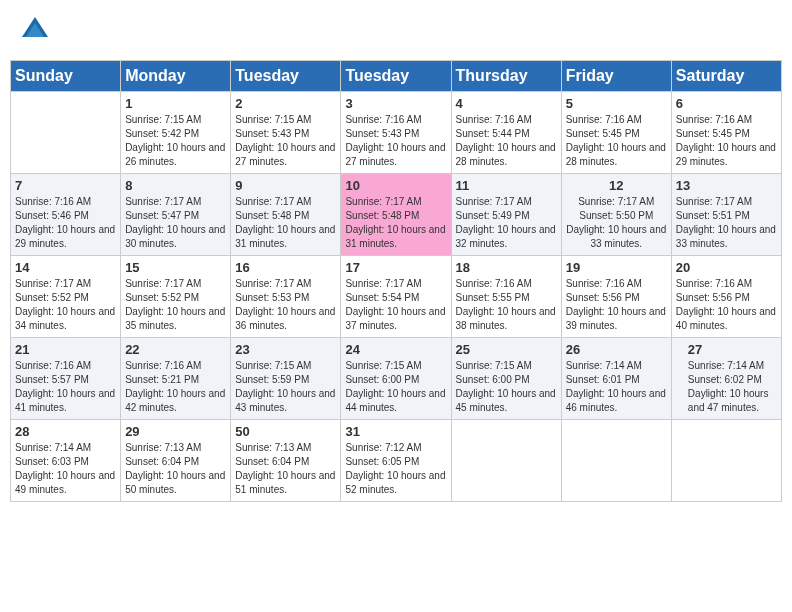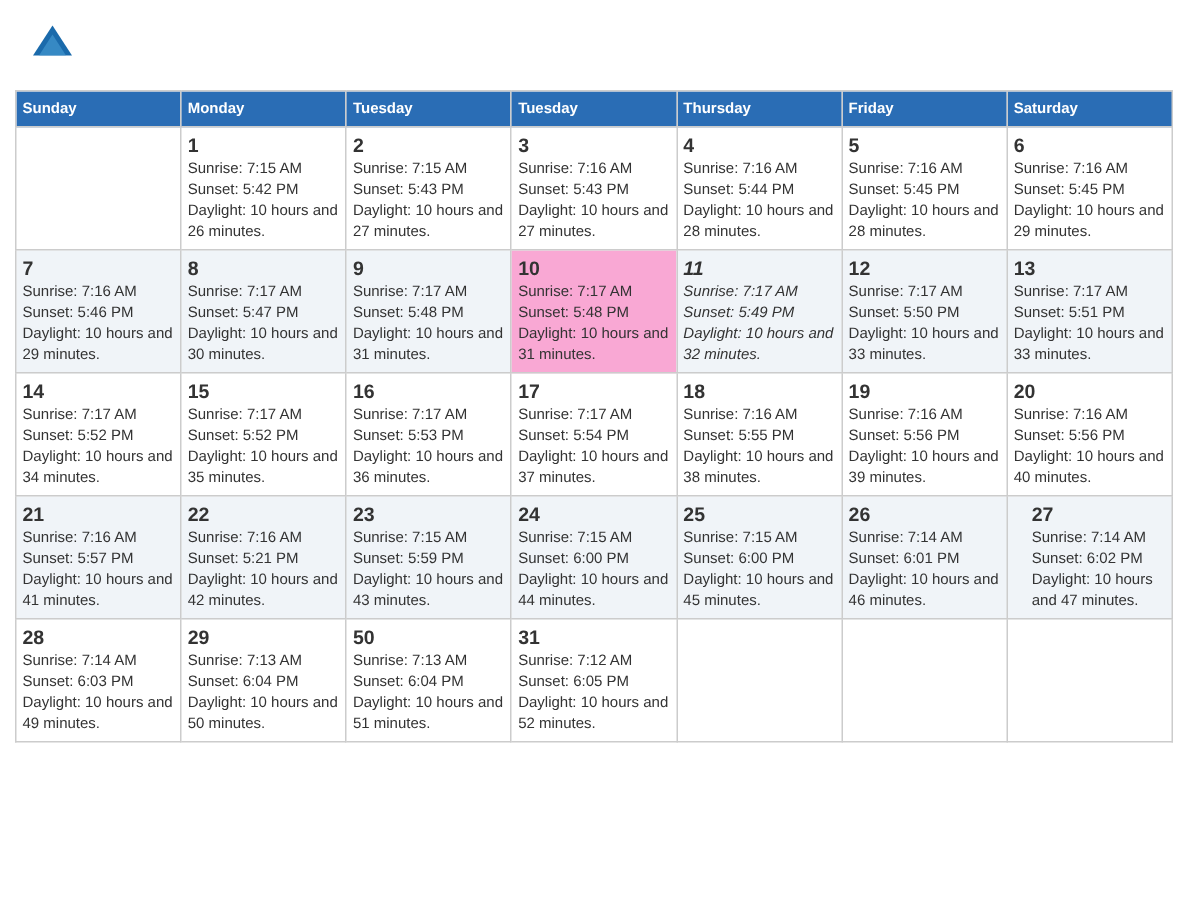--- a/index.html
+++ b/index.html
@@ -54,21 +54,21 @@
       color: #555;
     }
     .calendar {
       width: 100%;
       border-collapse: collapse;
     }
     .calendar th {
       background-color: #2a6db5;
       color: white;
       padding: 6px 4px;
-      font-size: 10px;
+      font-size: 16px;
       text-align: left;
       border: 1px solid #ccc;
     }
     .calendar td {
       vertical-align: top;
       border: 1px solid #ccc;
       padding: 4px;
       width: 14.28%;
       min-height: 80px;
       background: #fff;
@@ -192,28 +192,28 @@
 Daylight: 10 hours
 and 31 minutes.</div>
         </td>
         <td style="background-color: #f9a8d4;">
           <span class="day-number">10</span>
           <div class="day-info">Sunrise: 7:17 AM
 Sunset: 5:48 PM
 Daylight: 10 hours
 and 31 minutes.</div>
         </td>
-        <td style="background-color: rgb(240, 244, 248); font-style: italic;">
+        <td style="background-color: rgb(240, 244, 248);">
           <span class="day-number">11</span>
           <div class="day-info">Sunrise: 7:17 AM
 Sunset: 5:49 PM
 Daylight: 10 hours
 and 32 minutes.</div>
         </td>
-        <td style="background-color: rgb(240, 244, 248);">
+        <td style="background-color: rgb(240, 244, 248); text-align: center;">
           <span class="day-number">12</span>
           <div class="day-info">Sunrise: 7:17 AM
 Sunset: 5:50 PM
 Daylight: 10 hours
 and 33 minutes.</div>
         </td>
         <td style="background-color: rgb(240, 244, 248);">
           <span class="day-number">13</span>
           <div class="day-info">Sunrise: 7:17 AM
 Sunset: 5:51 PM

